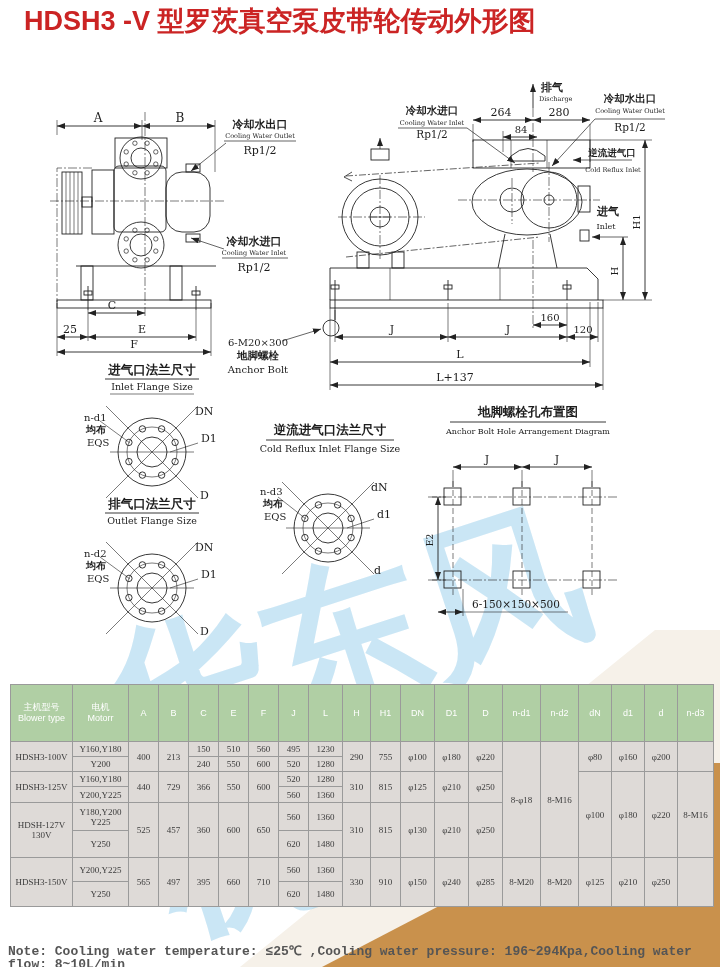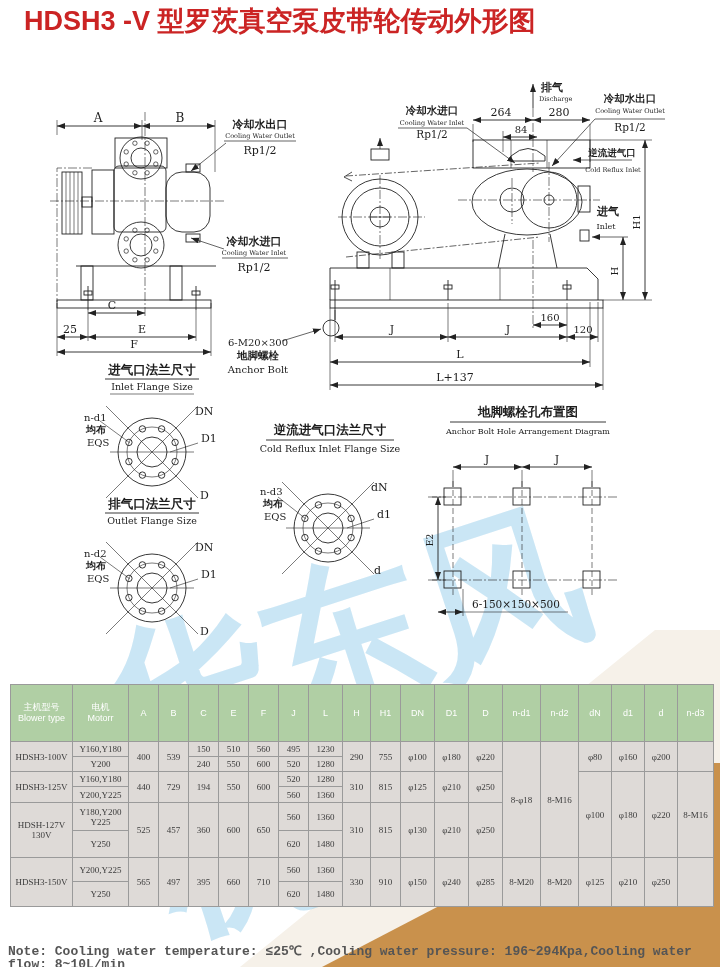--- a/index.html
+++ b/index.html
@@ -401,21 +401,21 @@
         <th>d1</th>
         <th>d</th>
         <th>n-d3</th>
       </tr>
     </thead>
     <tbody>
       <tr class="h15">
         <td rowspan="2">HDSH3-100V</td>
         <td>Y160,Y180</td>
         <td rowspan="2">400</td>
-        <td rowspan="2">539</td>
+        <td rowspan="2">213</td>
         <td>150</td>
         <td>510</td>
         <td>560</td>
         <td>495</td>
         <td>1230</td>
         <td rowspan="2">290</td>
         <td rowspan="2">755</td>
         <td rowspan="2">φ100</td>
         <td rowspan="2">φ180</td>
         <td rowspan="2">φ220</td>
@@ -432,21 +432,21 @@
         <td>550</td>
         <td>600</td>
         <td>520</td>
         <td>1280</td>
       </tr>
       <tr class="h15">
         <td rowspan="2">HDSH3-125V</td>
         <td>Y160,Y180</td>
         <td rowspan="2">440</td>
         <td rowspan="2">729</td>
-        <td rowspan="2">194</td>
+        <td rowspan="2">366</td>
         <td rowspan="2">550</td>
         <td rowspan="2">600</td>
         <td>520</td>
         <td>1280</td>
         <td rowspan="2">310</td>
         <td rowspan="2">815</td>
         <td rowspan="2">φ125</td>
         <td rowspan="2">φ210</td>
         <td rowspan="2">φ250</td>
         <td rowspan="4">φ100</td>

